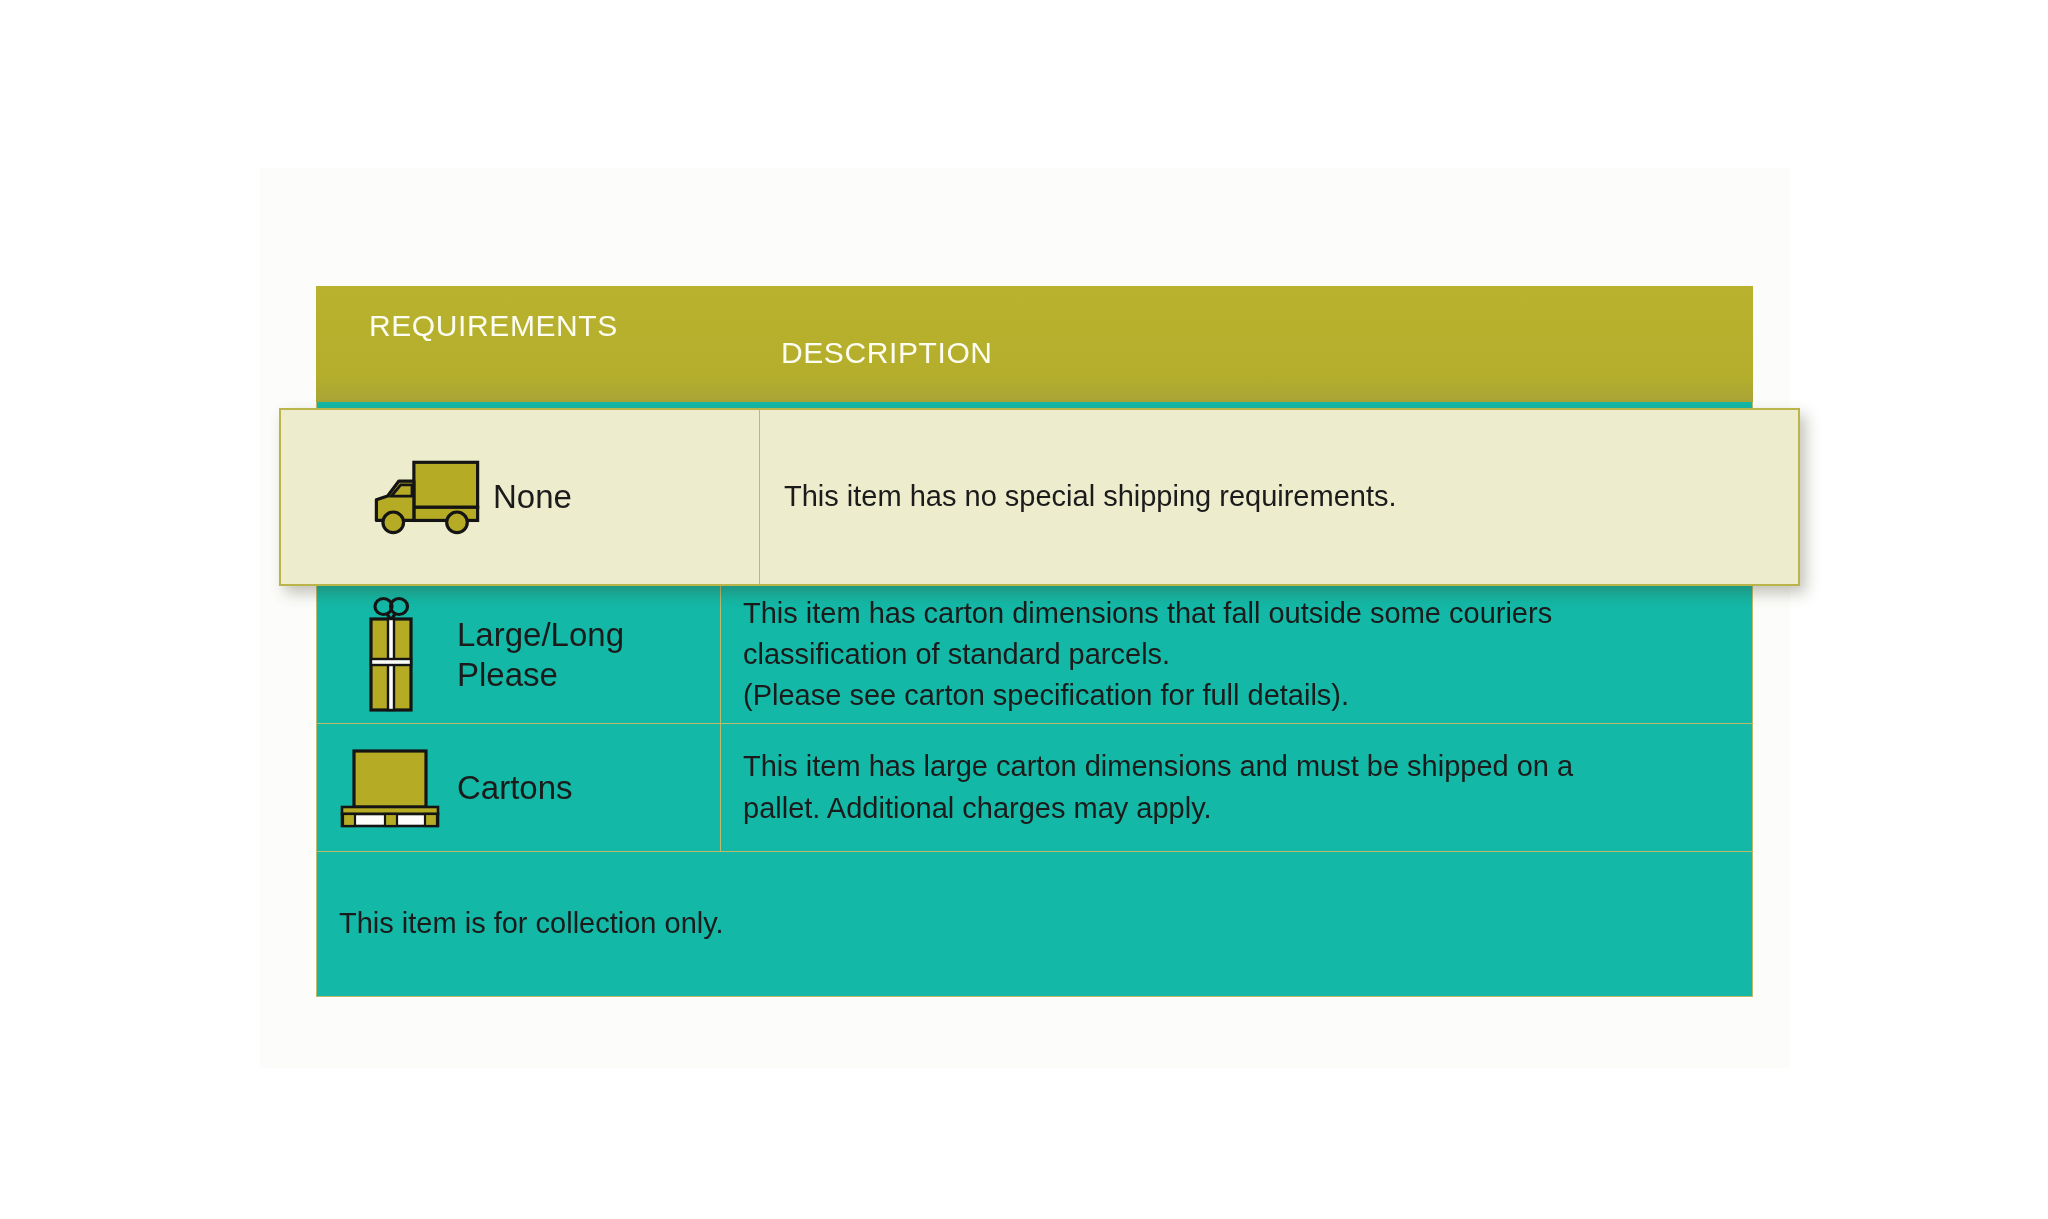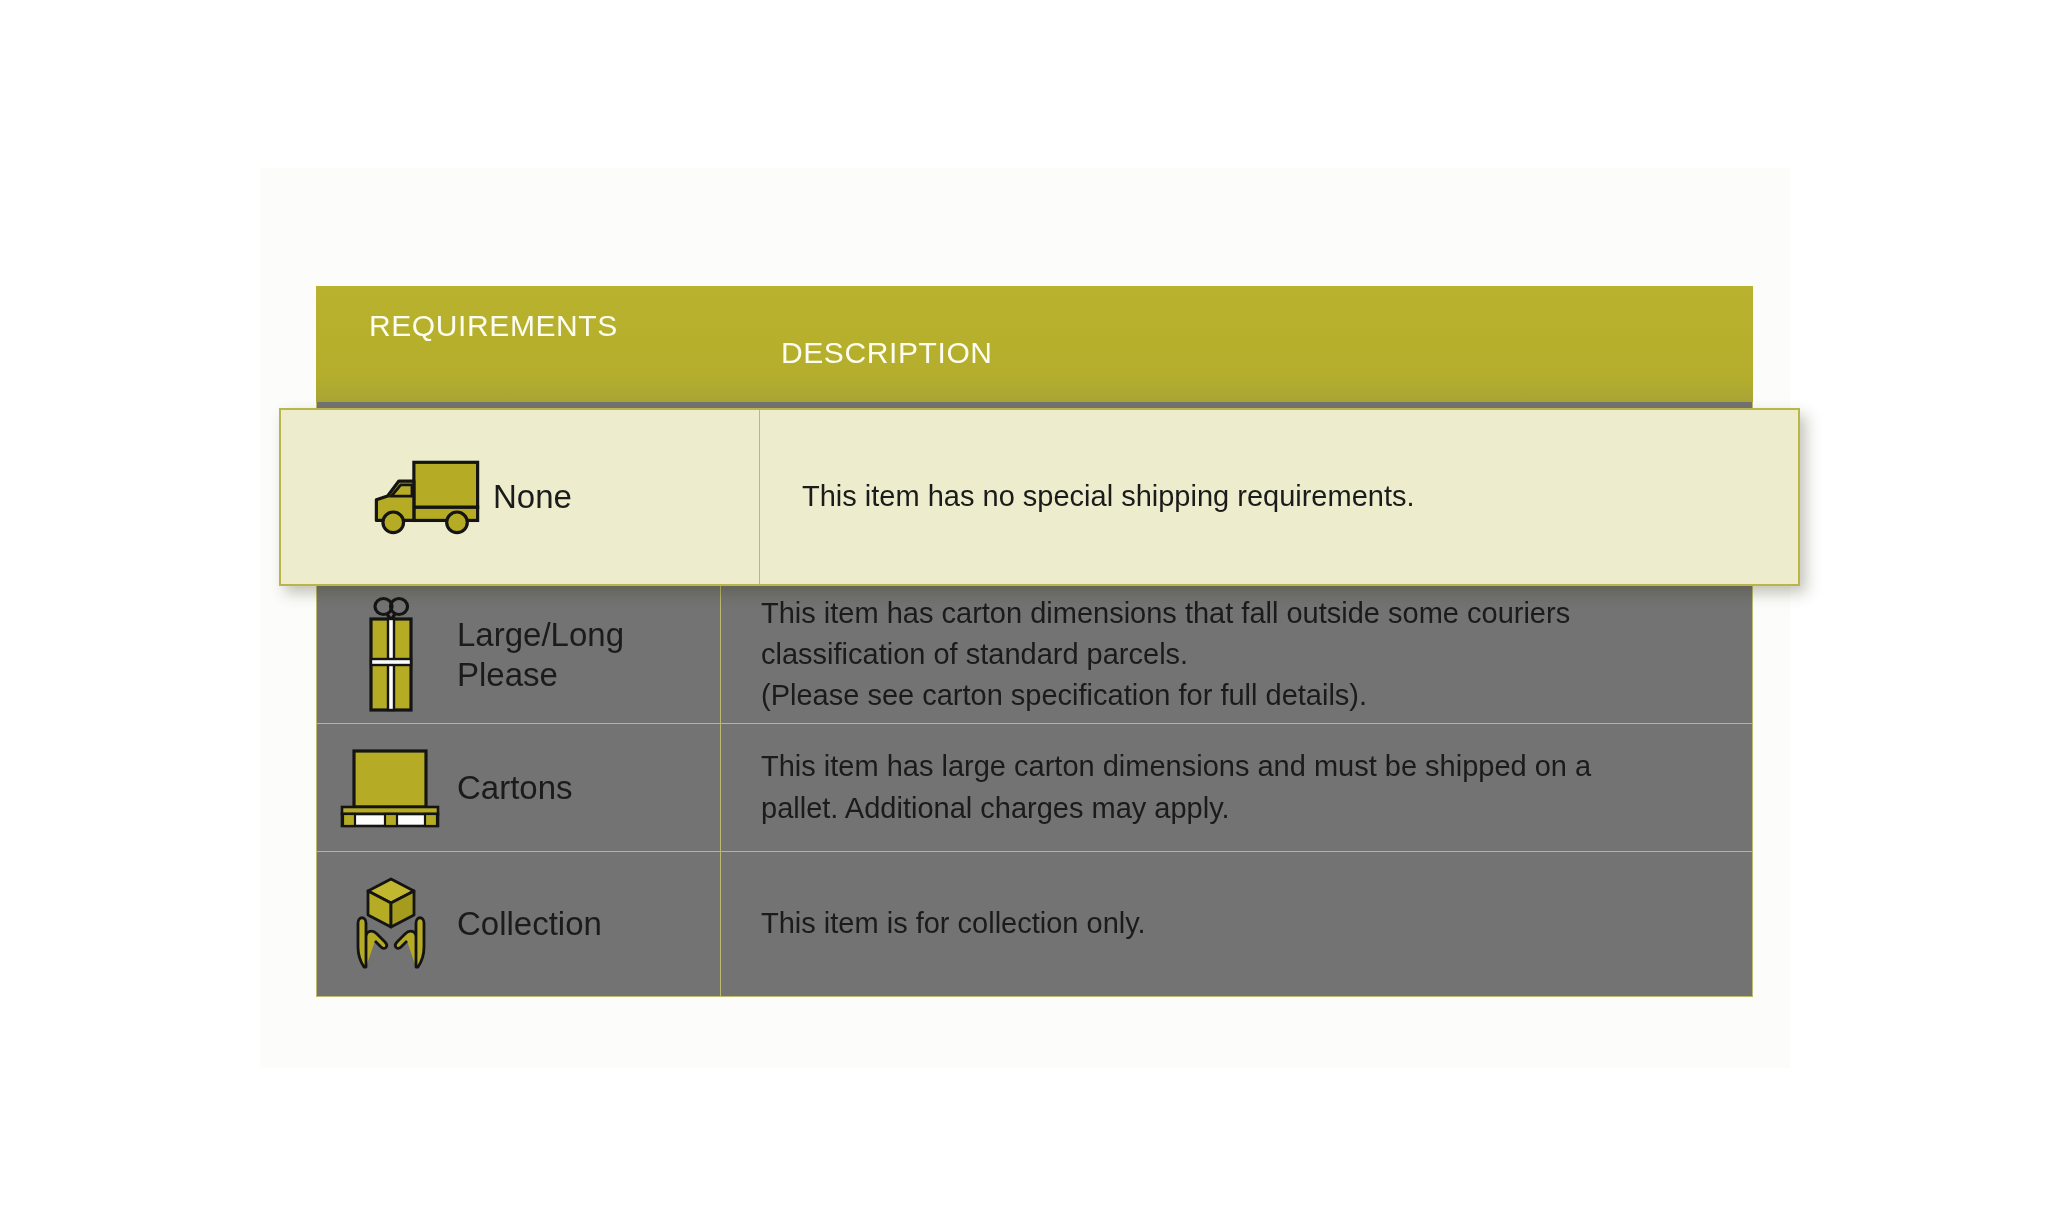--- a/index.html
+++ b/index.html
@@ -70,21 +70,21 @@
     margin-left: 22px;
   }
 
   
   .tbody {
     position: relative;
     border-left: 1.6px solid #bdb96d;
     border-right: 1.6px solid #bdb96d;
     border-bottom: 1.6px solid #bdb96d;
     box-sizing: border-box;
-    background: #737373;
+    background: #14b8a6;
   }
   .row {
     display: flex;
     align-items: stretch;
     border-bottom: 1.6px solid #bdb96d;
     box-sizing: border-box;
   }
   .row:last-child { border-bottom: none; }
 
   .cell-label {
@@ -114,21 +114,20 @@
   .label-text {
     font-size: 33px;
     color: #1b1b1b;
     line-height: 1.2;
     padding-left: 6px;
   }
   .desc-text {
     font-size: 29px;
     color: #1b1b1b;
     line-height: 1.42;
-    margin-left: 18px;
   }
   .desc-text .ln { display: block; }
 
   
   #row-none     { height: 184px; }
   #row-large    { height: 138px; }
   #row-pallet   { height: 128px; }
   #row-collect  { height: 144px; }
 
   
@@ -244,39 +243,20 @@
         </div>
         <div class="cell-desc">
           <div class="desc-text">
             <span class="ln">This item has large carton dimensions and must be shipped on a</span>
             <span class="ln">pallet. Additional charges may apply.</span>
           </div>
         </div>
       </div>
 
       <div class="row" id="row-collect">
-        <div class="cell-label">
-          <div class="icon-wrap">
-            <svg width="94" height="98" viewBox="0 0 94 98">
-
-              <g stroke="#141414" stroke-width="2.8" stroke-linejoin="round">
-                <polygon points="47,4 70,16 47,28 24,16" fill="#c2b82f"></polygon>
-                <polygon points="24,16 47,28 47,52 24,40" fill="#b5ab24"></polygon>
-                <polygon points="70,16 70,40 47,52 47,28" fill="#a59c1e"></polygon>
-              </g>
-
-              <path d="M22 92 L22 48 C22 41 14 41 14 48 L14 72 C14 80 16 86 20 92 Z
-                       M22 92 L22 62 C22 56 28 54 33 59 L41 67 C45 71 41 76 37 72 L31 66" fill="#b5ab24" stroke="#141414" stroke-width="2.8" stroke-linejoin="round"></path>
-
-              <path d="M72 92 L72 48 C72 41 80 41 80 48 L80 72 C80 80 78 86 74 92 Z
-                       M72 92 L72 62 C72 56 66 54 61 59 L53 67 C49 71 53 76 57 72 L63 66" fill="#b5ab24" stroke="#141414" stroke-width="2.8" stroke-linejoin="round"></path>
-            </svg>
-          </div>
-          <div class="label-text">Collection</div>
-        </div>
         <div class="cell-desc">
           <div class="desc-text">
             <span class="ln">This item is for collection only.</span>
           </div>
         </div>
       </div>
 
     </div>
   </div>
 

